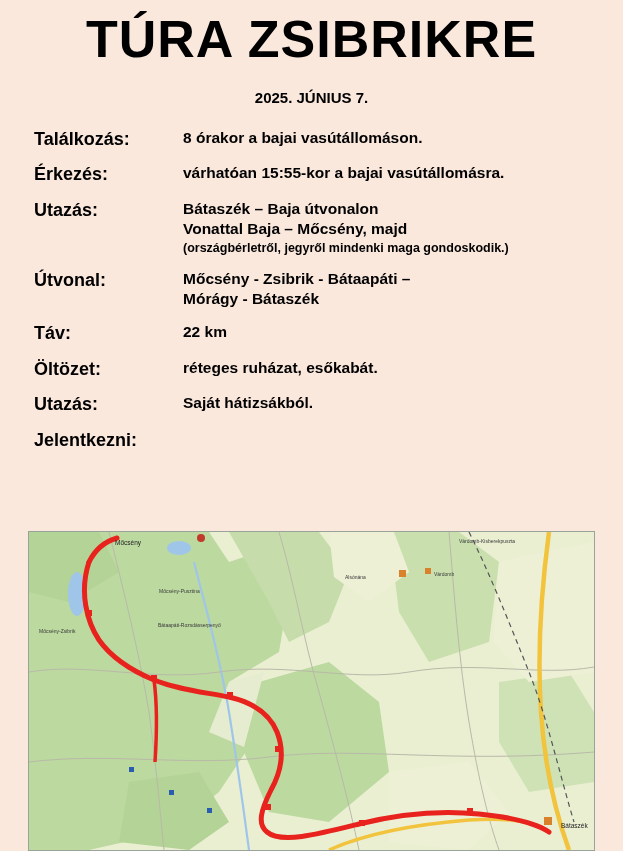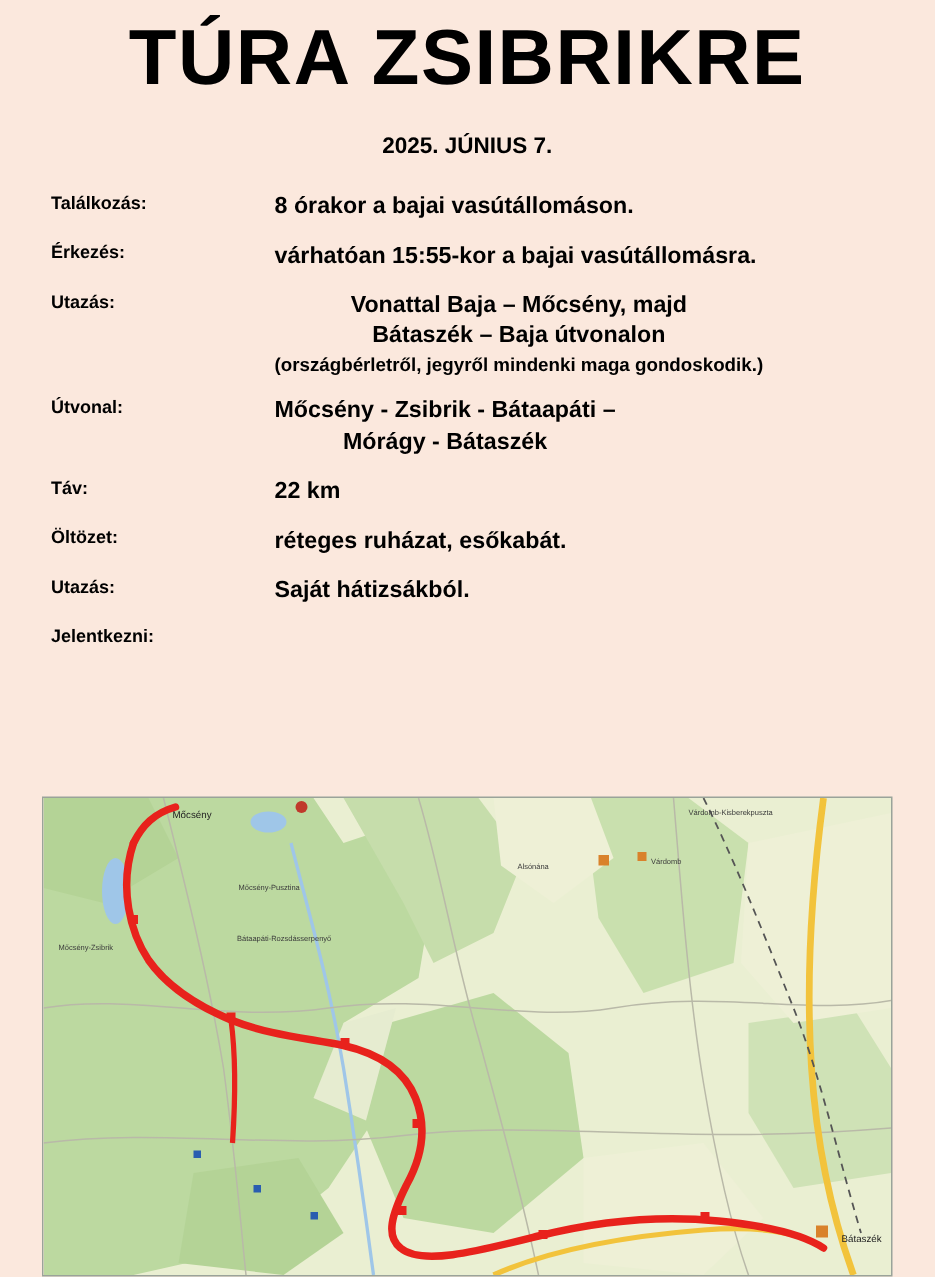--- a/index.html
+++ b/index.html
@@ -42,29 +42,28 @@
     padding-right: 18px;
   }
   .row {
     display: flex;
     align-items: flex-start;
     margin-bottom: 13px;
   }
   .label {
     width: 149px;
     flex: 0 0 149px;
-    font-size: 12px;
+    font-size: 18px;
     font-weight: bold;
     line-height: 1.25;
   }
   .value {
     font-size: 15.5px;
     font-weight: bold;
     line-height: 1.3;
-    text-align: center;
   }
   .value .line {
     display: block;
   }
   .value .note {
     display: block;
     font-size: 12.5px;
     font-weight: bold;
     margin-top: 1px;
   }
@@ -111,22 +110,22 @@
     <div class="row">
       <div class="label">Érkezés:</div>
       <div class="value">
         <span class="line">várhatóan 15:55-kor a bajai vasútállomásra.</span>
       </div>
     </div>
 
     <div class="row">
       <div class="label">Utazás:</div>
       <div class="value">
+        <span class="line">Bátaszék – Baja útvonalon</span>
         <span class="line">Vonattal Baja – Mőcsény, majd</span>
-        <span class="line">Bátaszék – Baja útvonalon</span>
         <span class="note">(országbérletről, jegyről mindenki maga gondoskodik.)</span>
       </div>
     </div>
 
     <div class="row">
       <div class="label">Útvonal:</div>
       <div class="value">
         <span class="line">Mőcsény - Zsibrik - Bátaapáti –</span>
         <span class="line">Mórágy - Bátaszék</span>
       </div>

